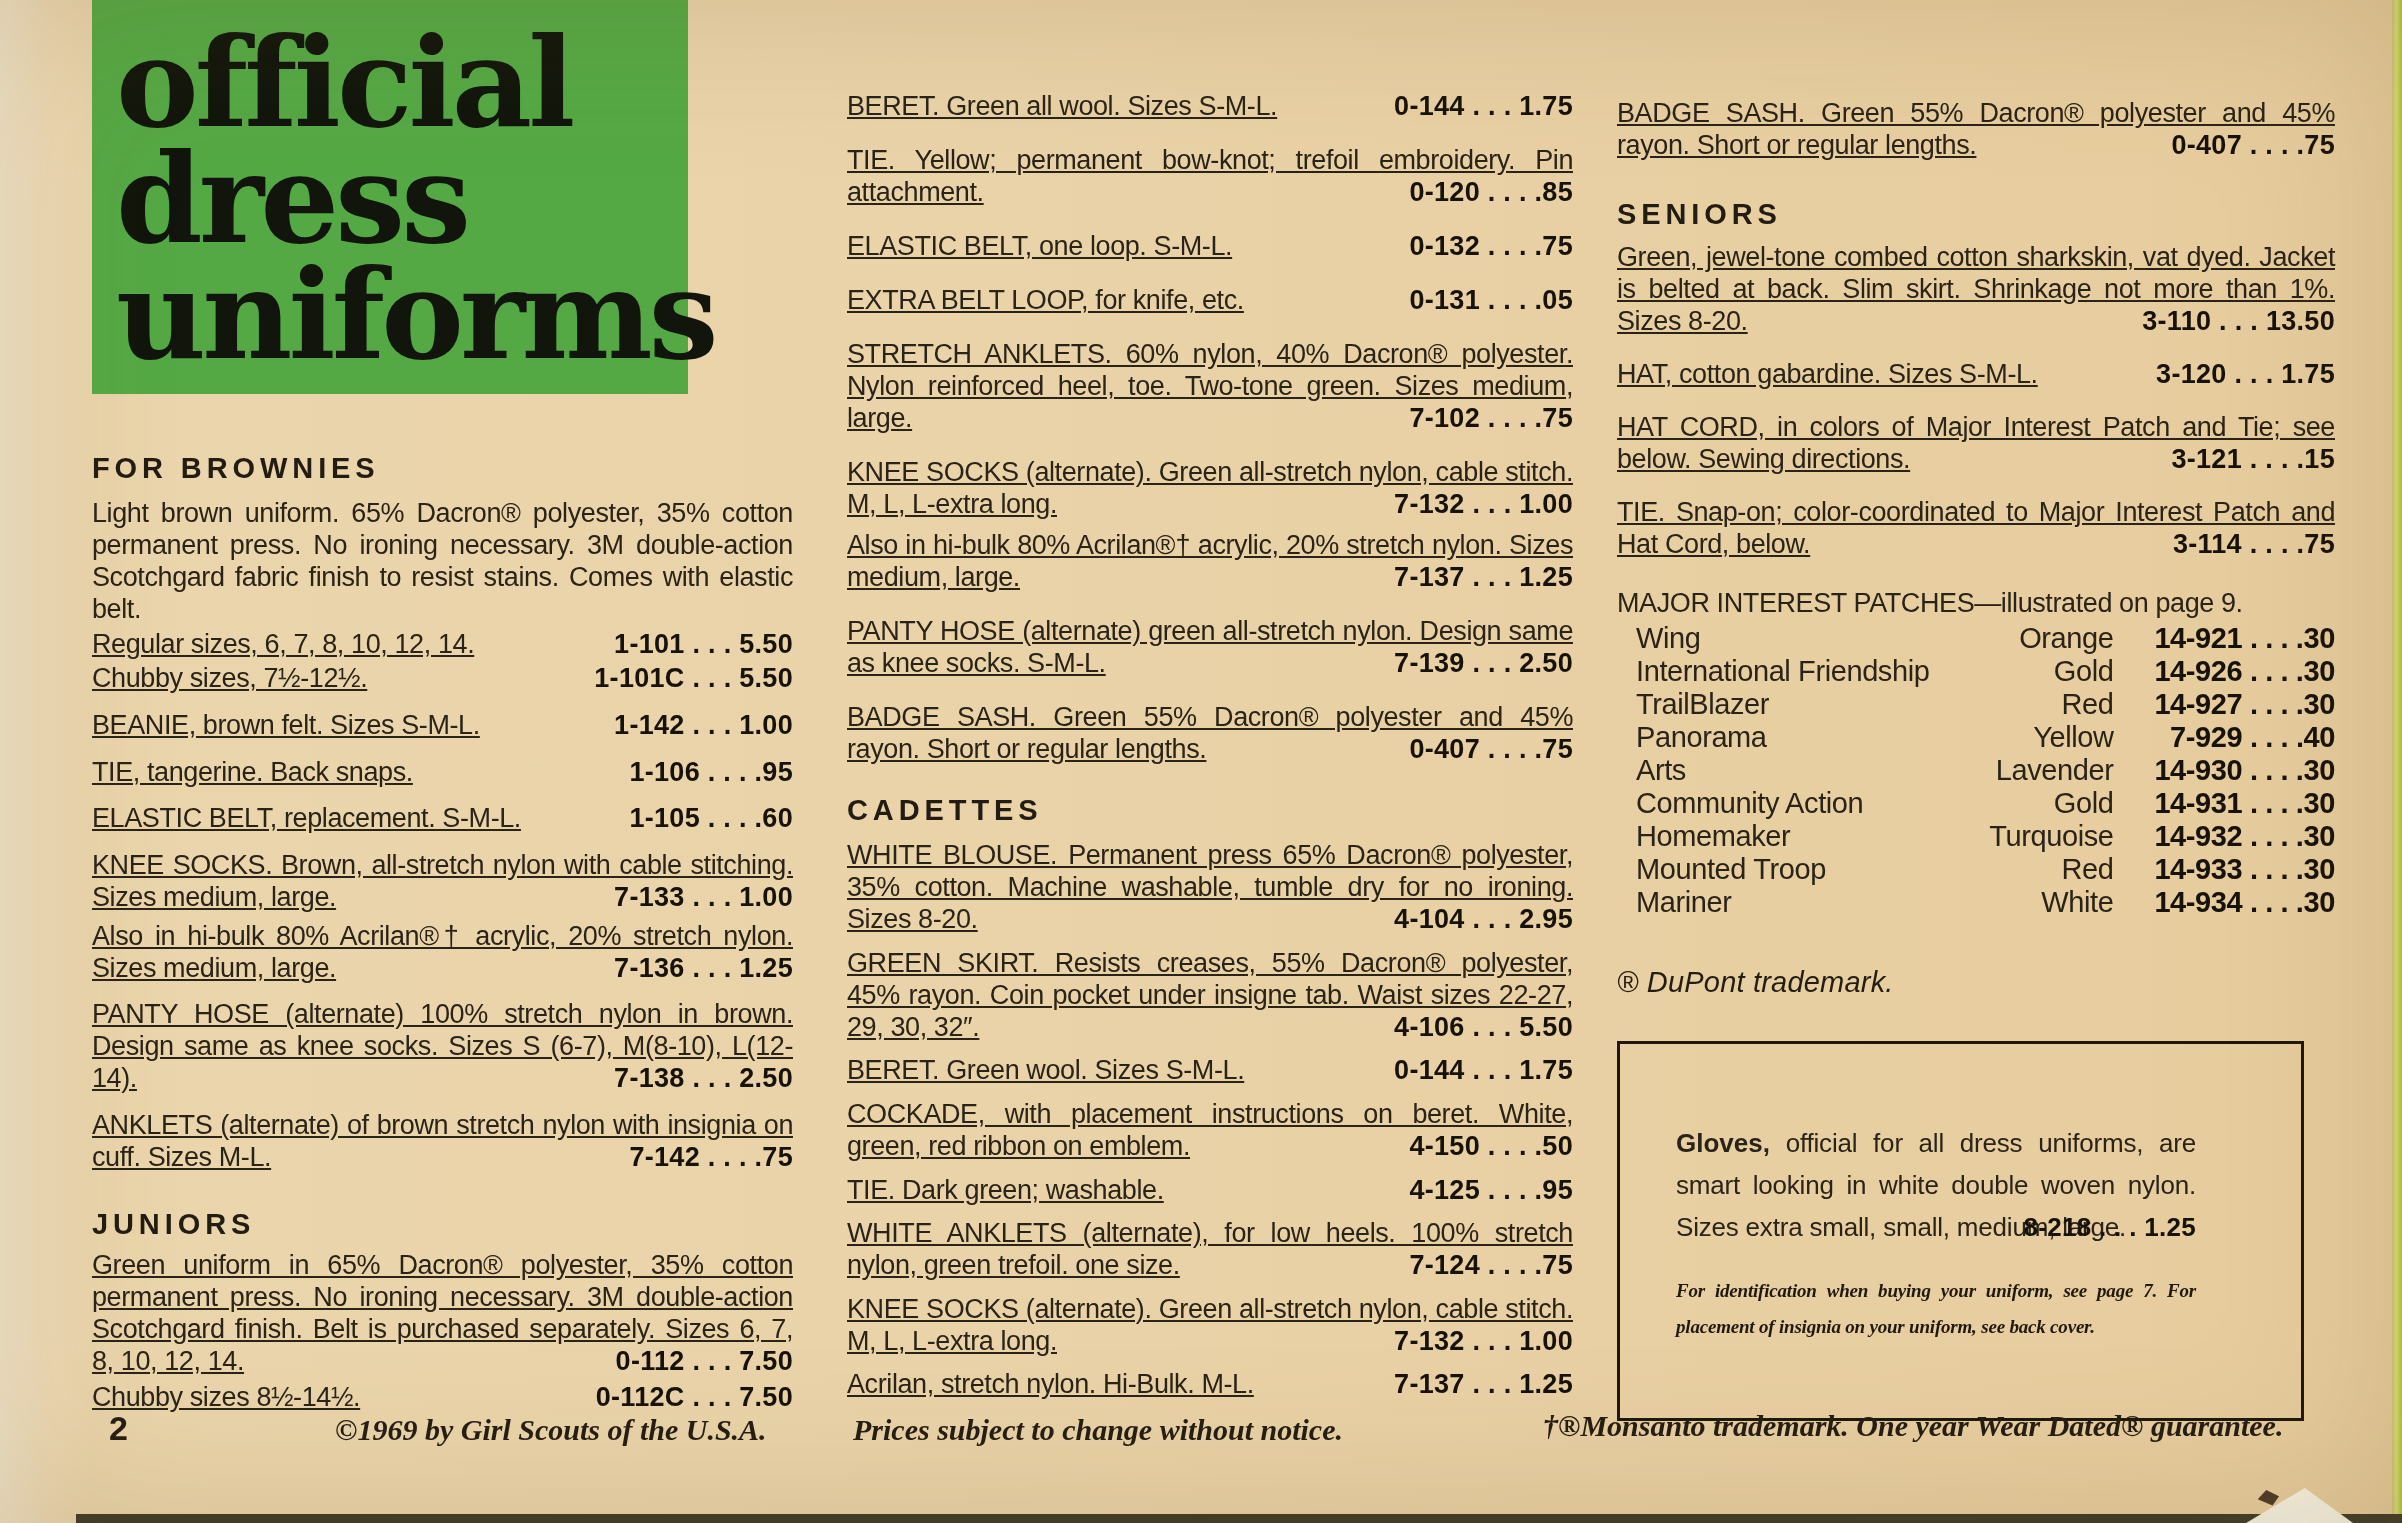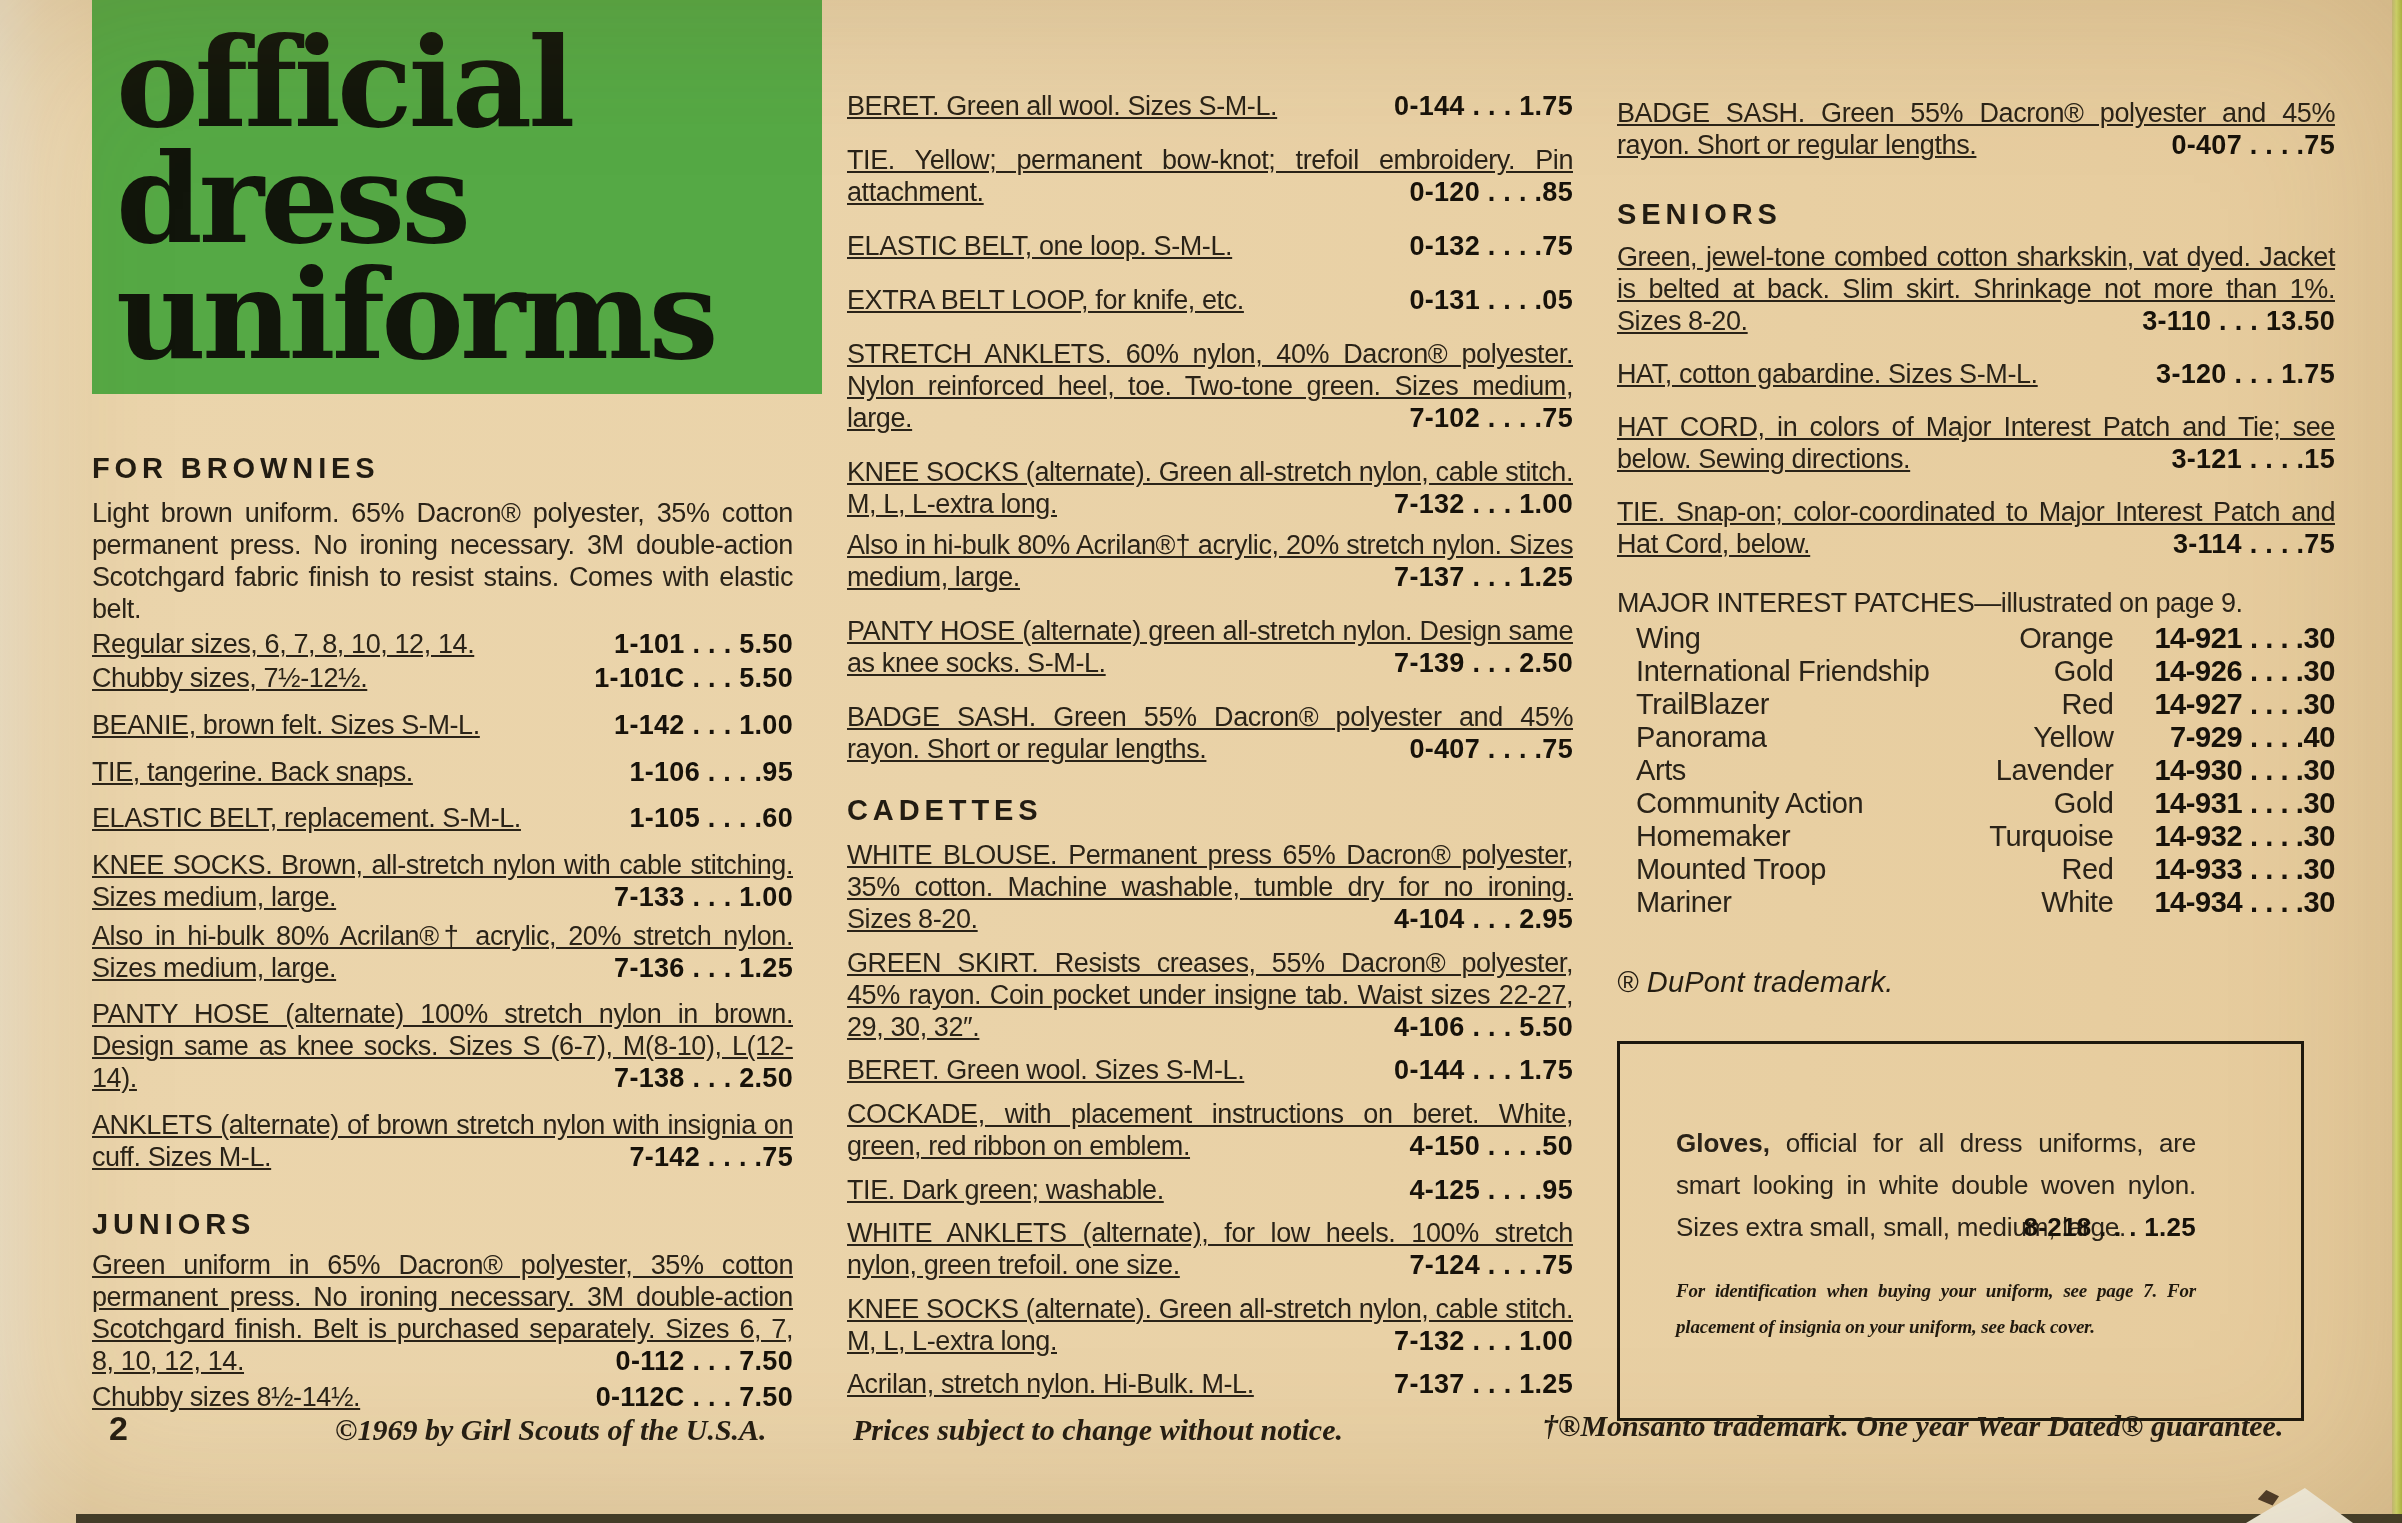--- a/index.html
+++ b/index.html
@@ -24,21 +24,21 @@
   .tear-speck{position:absolute;right:124px;bottom:17.5px;width:21.3px;height:15.5px;
     background:#4c3a28;clip-path:polygon(0 60%,40% 0,100% 40%,70% 100%);}
 
   
   .col{position:absolute;top:0;}
   #col1{left:92px;width:701px;}
   #col2{left:847px;top:90px;width:726px;}
   #col3{left:1617px;top:95px;width:718px;}
 
   
-  .title-banner{width:730px;height:394px;background:#55a945;
+  .title-banner{width:596px;height:394px;background:#55a945;
     padding:25px 0 0 24px;box-sizing:border-box;}
   .page-title{margin:0;font-family:"DejaVu Serif",serif;font-weight:bold;
     font-size:124px;line-height:116px;letter-spacing:-3.9px;color:#11150b;}
   .page-title .tline{display:block;}
 
   
   .sec-heading{margin:0;font-size:29px;font-weight:bold;letter-spacing:4.9px;color:#221c12;}
   .juniors-h{margin-top:35px;}
   .cadettes-h{margin-top:29px;}
   .seniors-h{margin-top:37px;}

